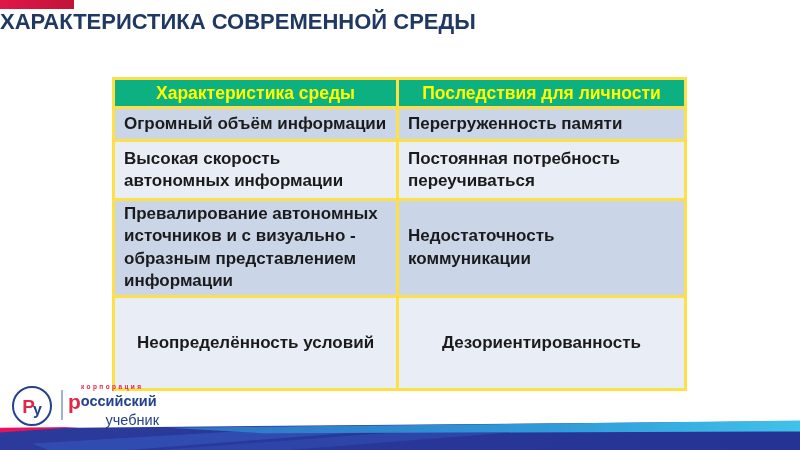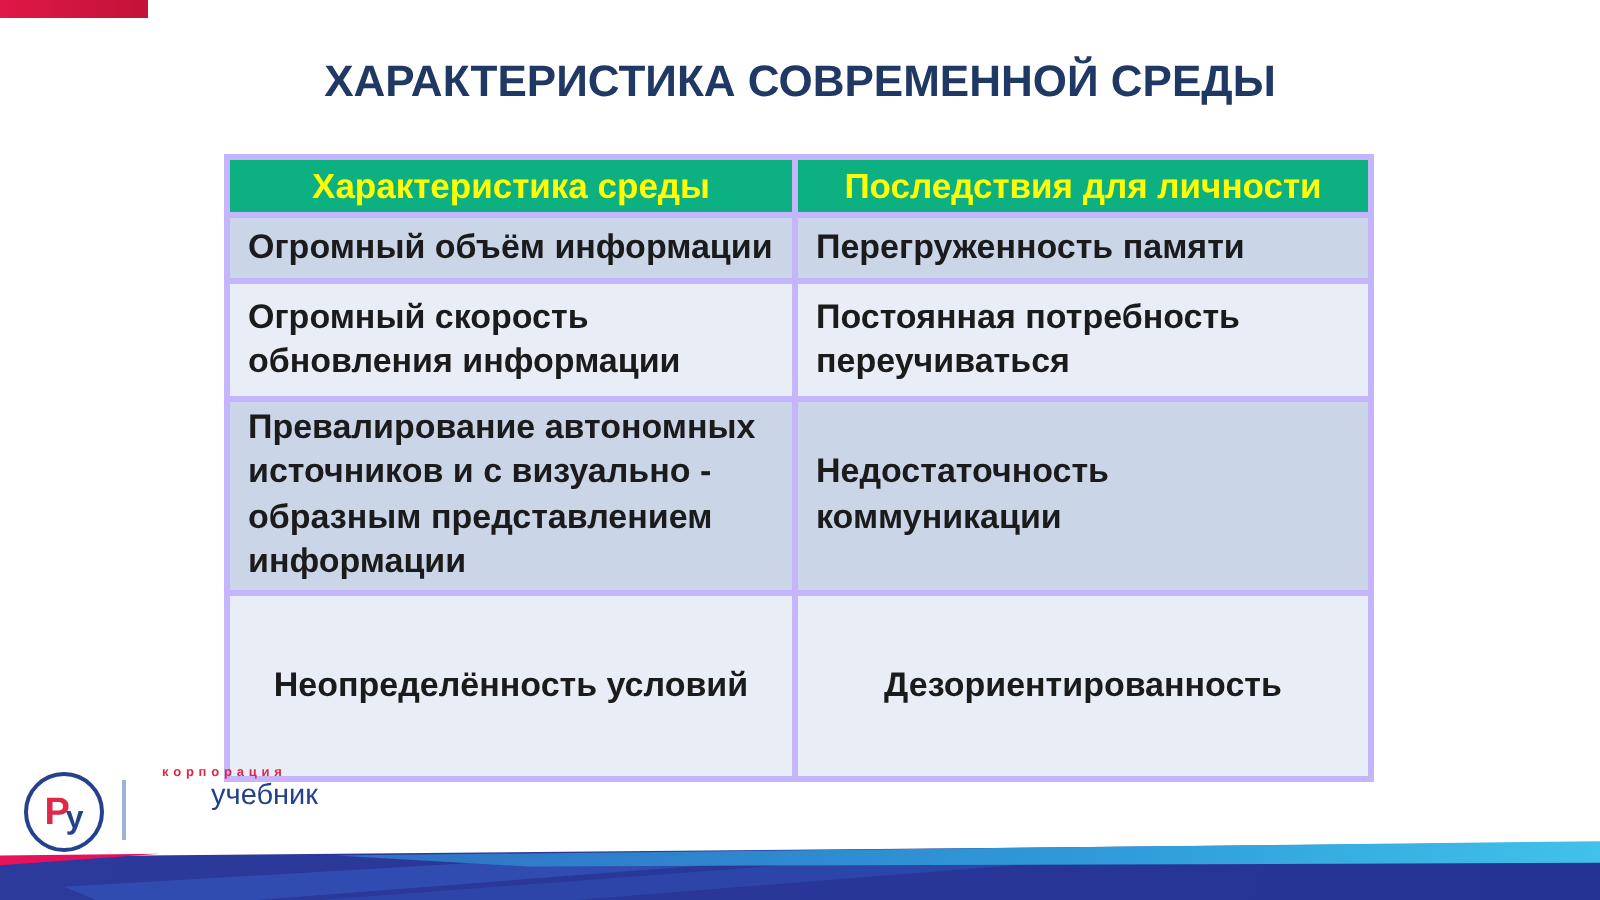--- a/index.html
+++ b/index.html
@@ -14,35 +14,33 @@
   
   .corner-strip {
     position: absolute; top: 0; left: 0;
     width: 74px; height: 9px;
     background: linear-gradient(90deg, #df1748, #c21338);
   }
 
   
   .slide-title {
     position: absolute; top: 8px; left: 0; width: 100%;
-    text-align: center;
     color: #1f3864;
     font-weight: bold;
     font-size: 22px;
     line-height: 1.24;
-    margin-top: 19px;
   }
 
   
   table.env-table {
     position: absolute; left: 112px; top: 77px;
     border-collapse: separate;
     border-spacing: 3px;
     table-layout: fixed;
-    background: #c4b5fd;
+    background: #fde047;
   }
   .env-table col.c1 { width: 281px; }
   .env-table col.c2 { width: 285px; }
   .env-table th {
     background: #0db181;
     color: #ffff00;
     font-size: 17.5px;
     font-weight: bold;
     text-align: center;
     padding: 1px 4px;
@@ -151,21 +149,21 @@
       <th>Характеристика среды</th>
       <th>Последствия для личности</th>
     </tr>
   </thead>
   <tbody>
     <tr>
       <td>Огромный объём информации</td>
       <td>Перегруженность памяти</td>
     </tr>
     <tr>
-      <td>Огромный скорость обновления информации</td>
+      <td>Высокая скорость автономных информации</td>
       <td>Постоянная потребность переучиваться</td>
     </tr>
     <tr>
       <td>Превалирование автономных источников и с визуально - образным представлением информации</td>
       <td>Недостаточность коммуникации</td>
     </tr>
     <tr>
       <td>Неопределённость условий</td>
       <td>Дезориентированность</td>
     </tr>
@@ -173,20 +171,21 @@
 </table>
 
 <div class="logo">
   <div class="logo-circle">
     <span class="mono-p">Р</span>
     <span class="mono-u">у</span>
   </div>
   <div class="logo-divider"></div>
   <div class="logo-text">
     <div class="logo-corp">корпорация</div>
+    <div class="logo-brandrow"><span class="logo-bigr">р</span><span class="logo-rest">оссийский</span></div>
     <div class="logo-line2 logo-rest">учебник</div>
   </div>
 </div>
 
 <div class="ribbon">
   <div class="ribbon-base"></div>
   <div class="ribbon-streak"></div>
   <div class="ribbon-streak2"></div>
   <div class="ribbon-sheen"></div>
   <div class="ribbon-magenta"></div>

